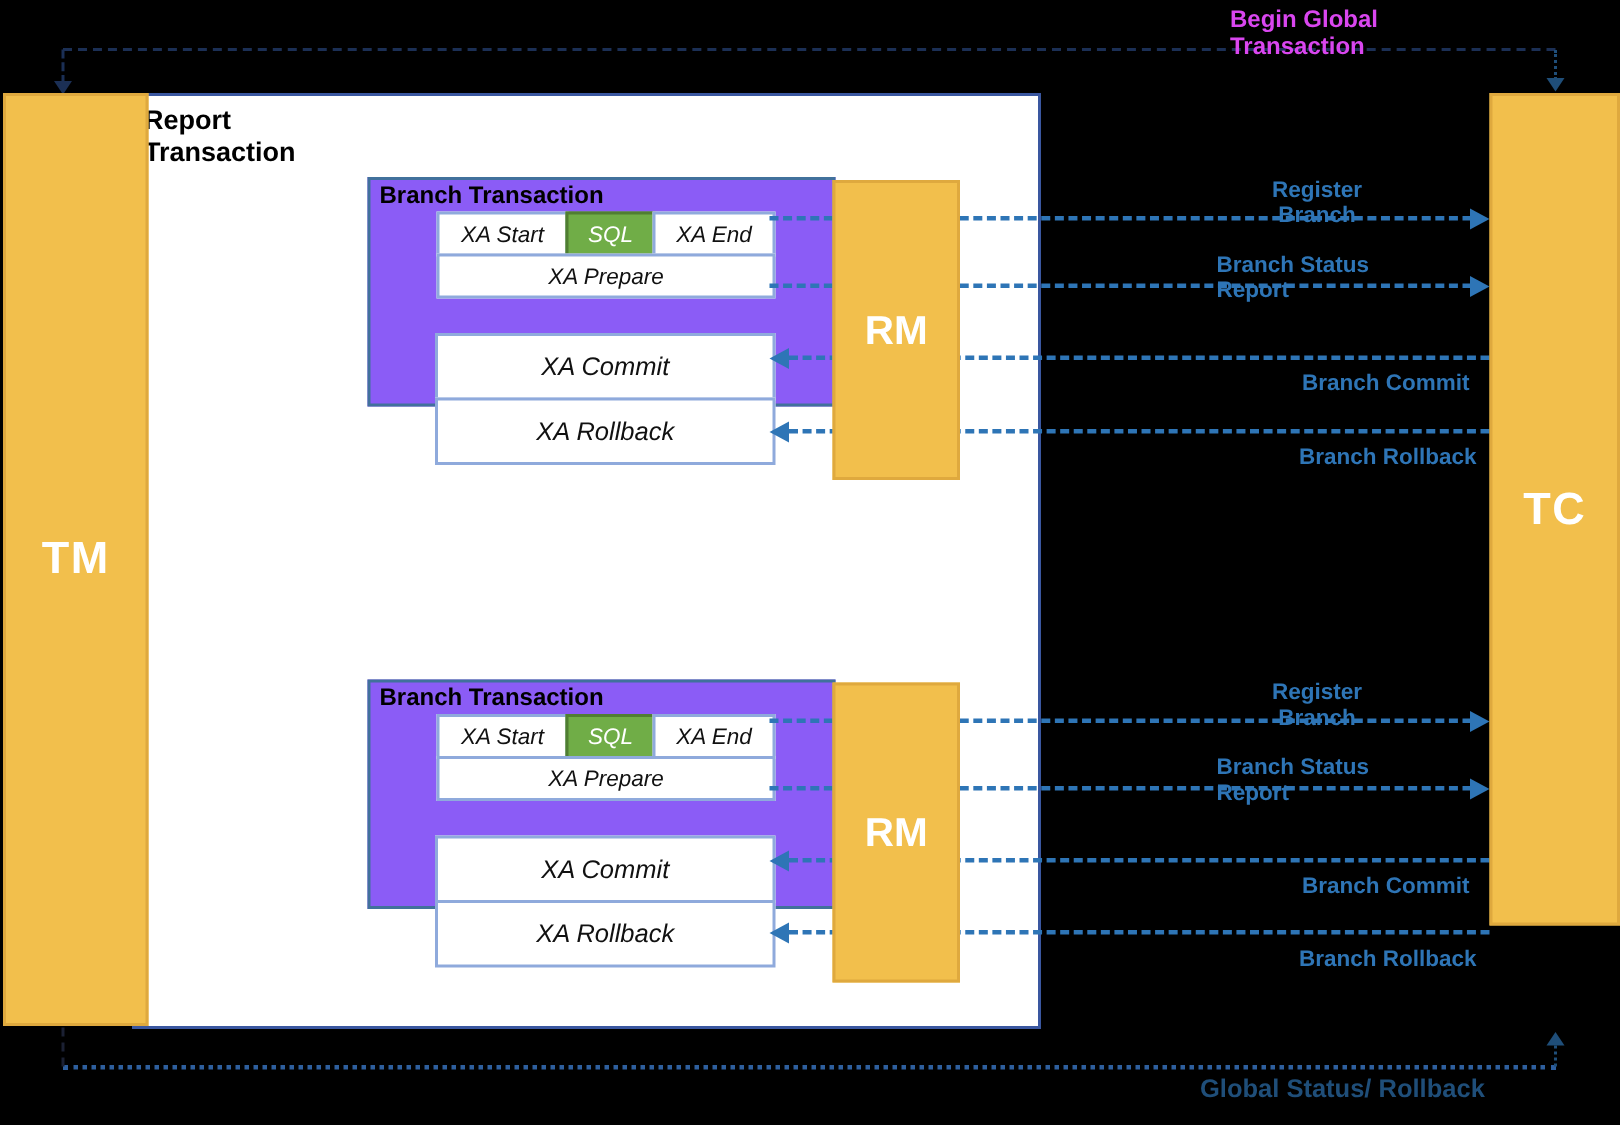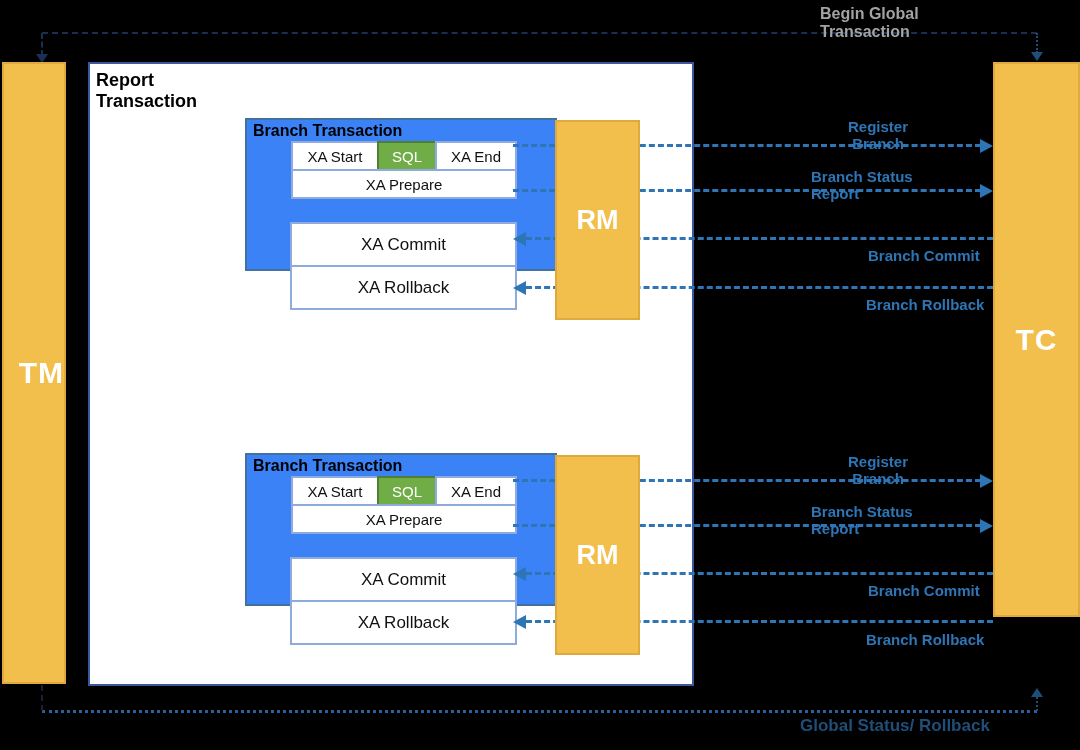--- a/index.html
+++ b/index.html
@@ -5,46 +5,46 @@
   html,body{margin:0;padding:0;background:#000;}
   #stage{position:relative;width:1080px;height:750px;background:#000;overflow:hidden;
          font-family:"Liberation Sans",sans-serif;}
   .bar{position:absolute;background:#F2BF4C;border:2px solid #DFA93E;box-sizing:border-box;
        display:flex;align-items:center;justify-content:center;color:#fff;font-weight:bold;
        font-size:30px;letter-spacing:1px;z-index:4;}
   .gbox{position:absolute;left:88px;top:62px;width:606px;height:624px;background:#fff;
         border:2px solid #3A57A0;box-sizing:border-box;z-index:1;}
   .gtitle{position:absolute;left:96px;top:70px;color:#000;font-weight:bold;font-size:18px;
           line-height:21px;z-index:2;}
-  .branch{position:absolute;left:245px;width:312px;height:153px;background:#3b82f6;
+  .branch{position:absolute;left:245px;width:312px;height:153px;background:#8b5cf6;
           border:2px solid #41719C;box-sizing:border-box;z-index:2;}
   .btitle{position:absolute;left:6px;top:2px;color:#000;font-weight:bold;font-size:16px;}
   .cell{position:absolute;background:#fff;border:2px solid #8FAADC;box-sizing:border-box;
-        display:flex;align-items:center;justify-content:center;
+        display:flex;align-items:center;justify-content:center;font-style:italic;
         font-size:15px;color:#111;text-align:center;}
   .cell.big{font-size:17px;}
   .cell.sql{background:#70AD47;border-color:#507E32;color:#fff;}
   .rm{position:absolute;left:555px;width:85px;height:200px;background:#F2BF4C;
       border:2px solid #DFA93E;box-sizing:border-box;display:flex;align-items:center;
       justify-content:center;color:#fff;font-weight:bold;font-size:27px;z-index:3;}
   .dash{position:absolute;height:0;border-top:3px dashed #2E75B6;z-index:2;}
   .head-r{position:absolute;width:0;height:0;border-top:7px solid transparent;
           border-bottom:7px solid transparent;border-left:13px solid #2E75B6;z-index:2;}
   .head-l{position:absolute;width:0;height:0;border-top:7px solid transparent;
           border-bottom:7px solid transparent;border-right:13px solid #2E75B6;z-index:2;}
   .alabel{position:absolute;color:#2E75B6;font-weight:bold;font-size:15px;line-height:17px;z-index:5;}
   .flowline-top{position:absolute;height:0;border-top:2px dashed #1B2F55;z-index:1;}
   .flowline-bot{position:absolute;height:0;border-top:3px dotted #2E5F9E;z-index:1;}
   .vconn{position:absolute;width:0;z-index:1;}
   .tri-down{position:absolute;width:0;height:0;border-left:6px solid transparent;
             border-right:6px solid transparent;border-top:9px solid #1F4E79;z-index:2;}
   .tri-down.dark{border-top-color:#1B2F55;}
   .tri-up{position:absolute;width:0;height:0;border-left:6px solid transparent;
           border-right:6px solid transparent;border-bottom:9px solid #1F4E79;z-index:2;}
-  .toplabel{position:absolute;left:820px;top:5px;color:#a3a3a3;font-weight:bold;
+  .toplabel{position:absolute;left:820px;top:5px;color:#d946ef;font-weight:bold;
             font-size:16px;line-height:18px;z-index:2;}
   .botlabel{position:absolute;left:800px;top:716px;color:#1F4E79;font-weight:bold;
             font-size:17px;z-index:2;}
 </style>
 </head>
 <body>
 
 <div id="stage">
 
   <div class="flowline-top" style="left:42px;top:32px;width:995px;"></div>
@@ -56,21 +56,21 @@
     <div>Begin Global</div>
     <div>Transaction</div>
   </div>
 
   <div class="flowline-bot" style="left:42px;top:710px;width:995px;"></div>
   <div class="vconn" style="left:41px;top:685px;height:26px;border-left:2px dashed #1B2033;"></div>
   <div class="vconn" style="left:1036px;top:697px;height:14px;border-left:2px dotted #1F4E79;"></div>
   <div class="tri-up" style="left:1031px;top:688px;"></div>
   <div class="botlabel">Global Status/ Rollback</div>
 
-  <div class="bar" style="left:2px;top:62px;width:64px;height:622px;justify-content:flex-end;">
+  <div class="bar" style="left:2px;top:62px;width:97px;height:622px;">
     <span>TM</span>
   </div>
   <div class="bar" style="left:993px;top:62px;width:87px;height:555px;">
     <span>TC</span>
   </div>
 
   <div class="gbox"></div>
   <div class="gtitle">
     <div>Report</div>
     <div>Transaction</div>

